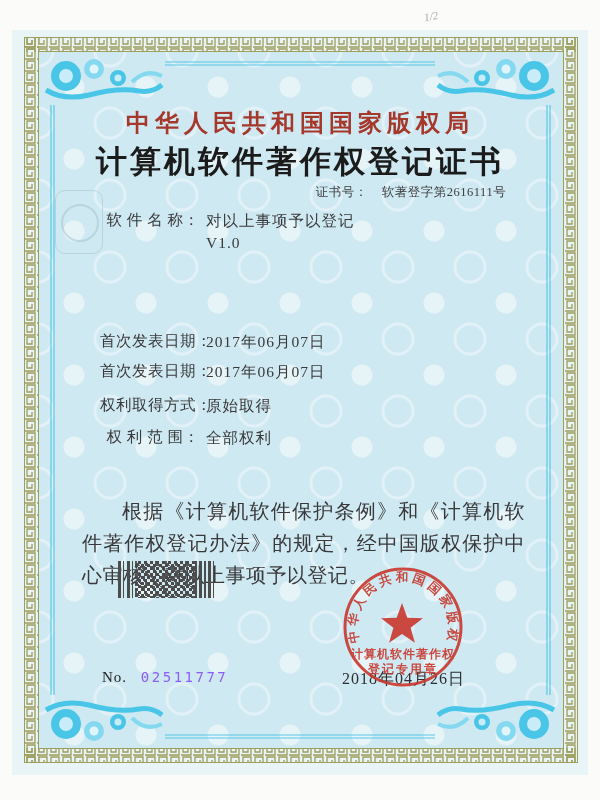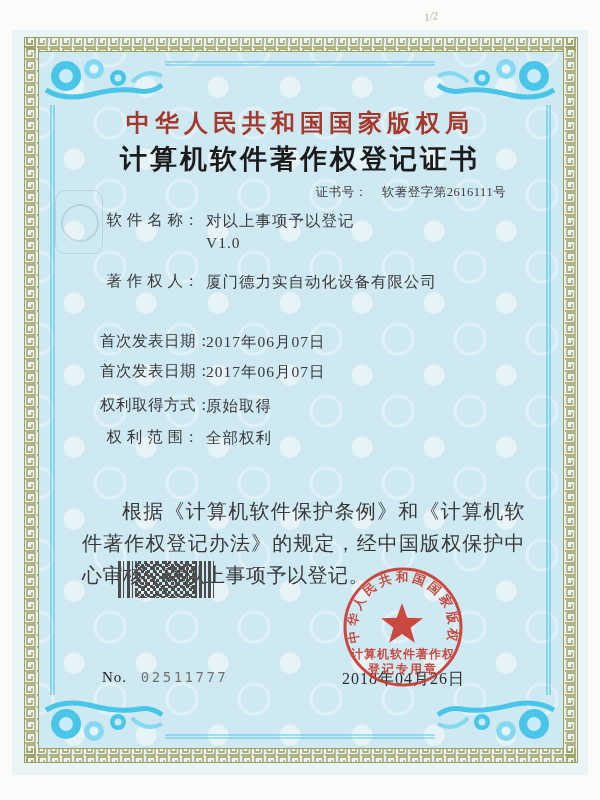--- a/index.html
+++ b/index.html
@@ -18,21 +18,21 @@
   svg.layer{position:absolute;left:0;top:0;}
   
   .ghost{position:absolute;left:55px;top:190px;width:46px;height:62px;
          border:1px solid rgba(145,178,192,.40);border-radius:10px;}
   .ghost .c{position:absolute;left:5px;top:13px;width:34px;height:34px;border-radius:50%;
             border:2px solid rgba(145,178,192,.38);}
   
   .authority{position:absolute;left:0;top:107px;width:600px;text-align:center;
              font-size:24px;font-weight:bold;color:#a5372b;letter-spacing:5px;}
   .cert-title{position:absolute;left:0;top:141px;width:600px;text-align:center;
-              font-size:27px;font-weight:bold;color:#1b1b1b;letter-spacing:3px;}
+              font-size:31px;font-weight:bold;color:#1b1b1b;letter-spacing:3px;}
   .cert-no{position:absolute;left:300px;top:184px;width:222px;text-align:center;
            font-size:12.5px;color:#3c3c3e;letter-spacing:.5px;}
   .cert-no .sp{display:inline-block;width:14px;}
   .f{position:absolute;left:100px;font-size:15.5px;color:#39393b;white-space:nowrap;}
   .f .lbl{display:inline-block;width:106px;letter-spacing:.5px;text-align:center;}
   .f .val{display:inline-block;vertical-align:top;line-height:22px;letter-spacing:1px;}
   .statement{position:absolute;left:82px;top:495px;width:443px;font-size:20px;color:#39393b;
              line-height:32px;text-indent:2em;text-align:justify;letter-spacing:.5px;}
   
   .barcode{position:absolute;left:118px;top:561px;width:96px;height:37px;display:flex;}
@@ -42,21 +42,21 @@
       background-image:repeating-conic-gradient(#4a4a4a 0% 25%,transparent 0% 50%),
                        repeating-conic-gradient(transparent 0% 25%,#565656 0% 40%,transparent 0% 50%);
       background-size:6px 6px,10px 10px;}
   .barcode .b3{width:19px;height:100%;
       background:repeating-linear-gradient(90deg,#4c4c4c 0 2px,transparent 2px 4px,#4c4c4c 4px 7px,transparent 7px 9px);}
   
   #seal{position:absolute;left:338px;top:564px;z-index:5;opacity:.9;}
   .issue-date{position:absolute;left:342px;top:669px;font-size:16px;color:#2e2e30;letter-spacing:1px;z-index:2;}
   .serial{position:absolute;left:102px;top:669px;font-size:15px;color:#222;z-index:2;}
   .serial .no{letter-spacing:1px;}
-  .serial .num{color:#737373;letter-spacing:2.5px;margin-left:10px;font-family:"DejaVu Sans Mono","Liberation Mono",monospace;font-size:14px;}
+  .serial .num{color:#8b5cf6;letter-spacing:2.5px;margin-left:10px;font-family:"DejaVu Sans Mono","Liberation Mono",monospace;font-size:14px;}
   .corner-note{position:absolute;left:424px;top:10px;font-size:11px;color:#a9a9a0;
                font-style:italic;transform:rotate(-10deg);}
 </style>
 </head>
 <body>
 
 <div id="page">
 
   <div id="paper-tint"></div>
   <div id="inner"></div>
@@ -109,23 +109,20 @@
   <div class="authority">中华人民共和国国家版权局</div>
   <div class="cert-title">计算机软件著作权登记证书</div>
 
   <div class="cert-no">
     <span>证书号：</span><span class="sp"></span><span>软著登字第2616111号</span>
   </div>
 
   <div class="f" style="top:210px">
     <span class="lbl">软 件 名 称：</span><span class="val"><span>对以上事项予以登记</span><br><span>V1.0</span></span>
   </div>
-  <div class="f" style="top:271px">
-    <span class="lbl">著 作 权 人：</span><span class="val">厦门德力实自动化设备有限公司</span>
-  </div>
   <div class="f" style="top:331px">
     <span class="lbl">首次发表日期：</span><span class="val">2017年06月07日</span>
   </div>
   <div class="f" style="top:361px">
     <span class="lbl">首次发表日期：</span><span class="val">2017年06月07日</span>
   </div>
   <div class="f" style="top:427px">
     <span class="lbl">权 利 范 围：</span><span class="val">全部权利</span>
   </div>
   <div class="f" style="top:395px">

